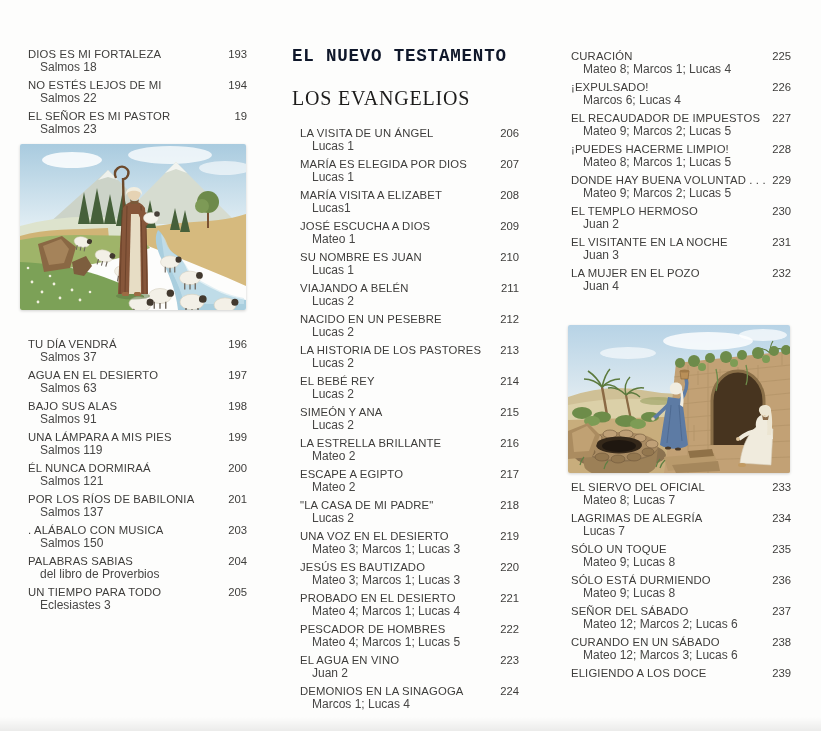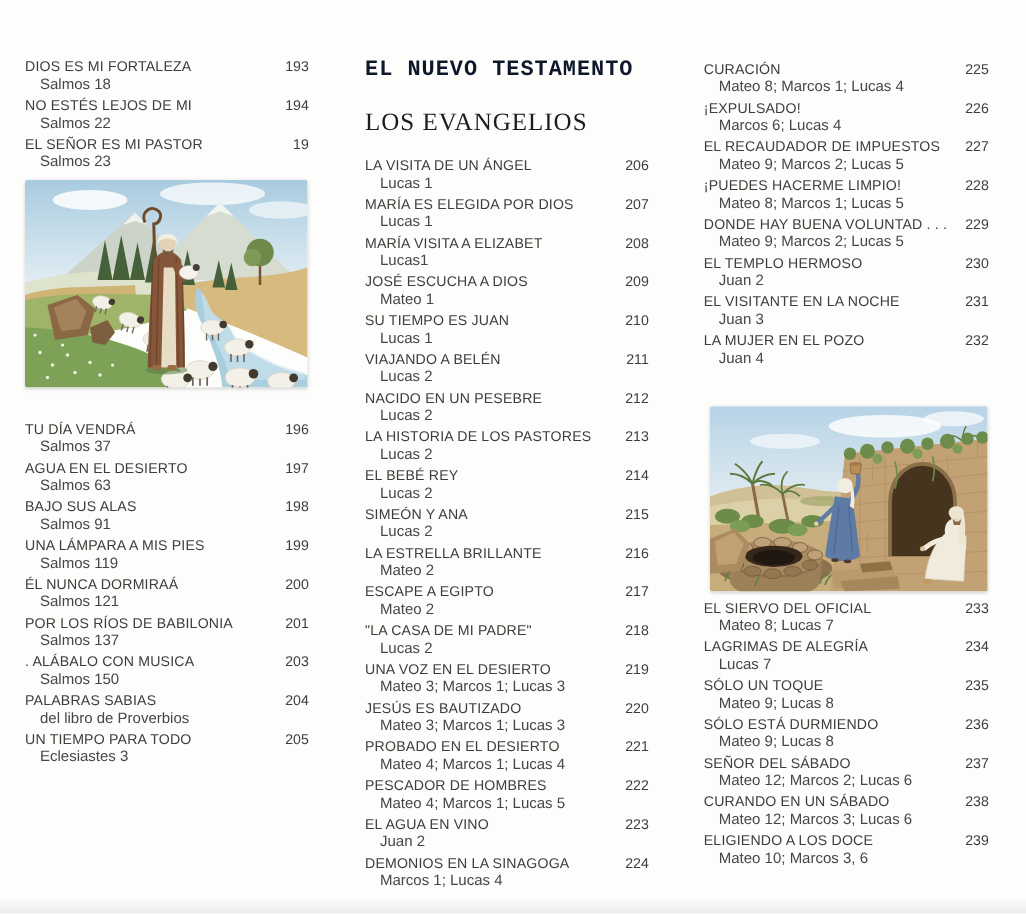--- a/index.html
+++ b/index.html
@@ -18,21 +18,21 @@
   }
   .col { position:absolute; }
   .col-left  { left:20px;  top:48px; width:227px; }
   .col-mid   { left:292px; top:46px; width:227px; }
   .col-right { left:563px; top:50px; width:228px; }
 
   .entry {
     display:flex; justify-content:space-between; align-items:flex-start;
     margin-bottom:5px;
   }
-  .entry-main { flex:1; min-width:0; }
+  .entry-main { flex:1; min-width:0;margin-left:8px; }
   .entry-title {
     font-size:11.3px; line-height:13px; letter-spacing:0.15px;
     color:#3e3d3b; white-space:nowrap;
   }
   .entry-ref {
     font-size:12px; line-height:13px; padding-left:12px;
     color:#474645; white-space:nowrap;
   }
   .entry-page {
     flex:0 0 30px; text-align:right;
@@ -281,21 +281,21 @@
   <div class="entry">
     <div class="entry-main">
       <div class="entry-title">JOSÉ ESCUCHA A DIOS</div>
       <div class="entry-ref">Mateo 1</div>
     </div>
     <div class="entry-page">209</div>
   </div>
 
   <div class="entry">
     <div class="entry-main">
-      <div class="entry-title">SU TIEMPO ES JUAN</div>
+      <div class="entry-title">SU NOMBRE ES JUAN</div>
       <div class="entry-ref">Lucas 1</div>
     </div>
     <div class="entry-page">210</div>
   </div>
 
   <div class="entry">
     <div class="entry-main">
       <div class="entry-title">VIAJANDO A BELÉN</div>
       <div class="entry-ref">Lucas 2</div>
     </div>
@@ -666,21 +666,20 @@
     <div class="entry-main">
       <div class="entry-title">CURANDO EN UN SÁBADO</div>
       <div class="entry-ref">Mateo 12; Marcos 3; Lucas 6</div>
     </div>
     <div class="entry-page">238</div>
   </div>
 
   <div class="entry">
     <div class="entry-main">
       <div class="entry-title">ELIGIENDO A LOS DOCE</div>
-      <div class="entry-ref">Mateo 10; Marcos 3, 6</div>
     </div>
     <div class="entry-page">239</div>
   </div>
 </div>
   </div>
 
   <div class="page-shadow"></div>
 </div>
 
 </body></html>

